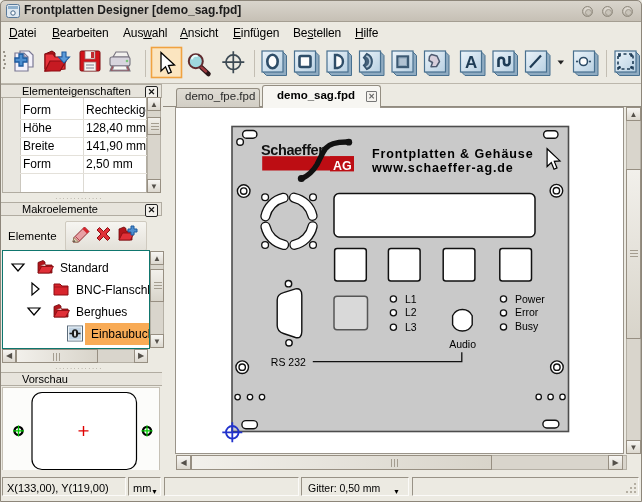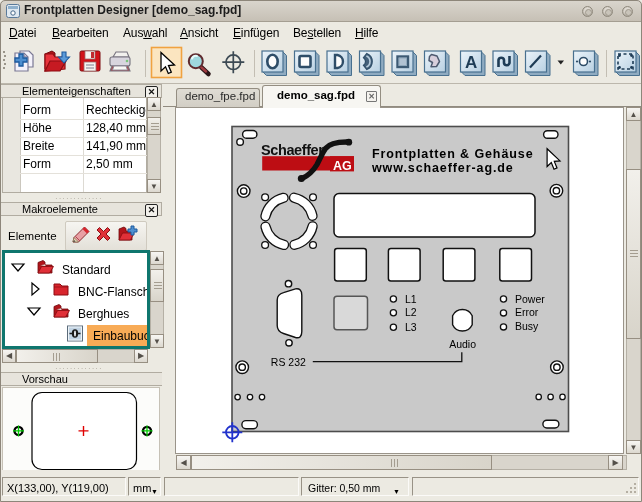--- a/index.html
+++ b/index.html
@@ -56,21 +56,21 @@
   .sb{background:#d9d5cc;border:1px solid #b5b0a5;box-sizing:border-box;}
   .sbbtn{position:absolute;background:linear-gradient(#f7f6f3,#dcd8cf);
     border:1px solid #978f82;box-sizing:border-box;color:#54504a;
     text-align:center;}
   .sbthumb{position:absolute;background:linear-gradient(90deg,#f2f0eb,#d8d4ca);
     border:1px solid #978f82;box-sizing:border-box;}
   .sbthumbh{position:absolute;background:linear-gradient(#f2f0eb,#d8d4ca);
     border:1px solid #978f82;box-sizing:border-box;}
   
   #tree{left:2px;top:250px;width:148px;height:99px;background:#fff;
-    border:3px solid #0f766e;box-sizing:border-box;overflow:hidden;}
+    border:1px solid #0f766e;box-sizing:border-box;overflow:hidden;}
   .trow{position:absolute;left:0;width:100%;height:22px;font-size:12px;color:#000;}
   .tlabel{position:absolute;top:4px;white-space:nowrap;}
   
   #preview{left:2px;top:387px;width:158px;height:85px;background:#fcfcfa;
     border:1px solid #c6c1b6;box-sizing:border-box;}
   
   .tab{position:absolute;box-sizing:border-box;font-size:11.5px;white-space:nowrap;overflow:hidden;}
   #tab1{left:176px;top:88px;width:84px;height:19px;line-height:13px;
     background:linear-gradient(#dfdcd4,#d2cec5);
     border:1px solid #948e82;border-bottom:none;border-radius:3px 3px 0 0;

